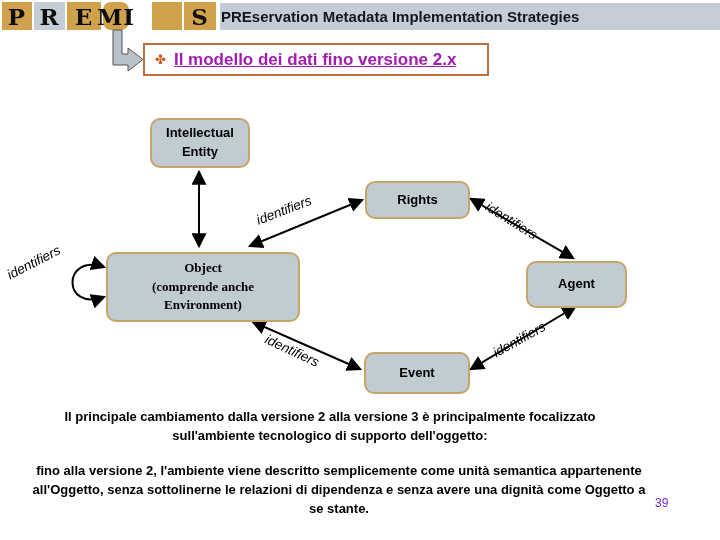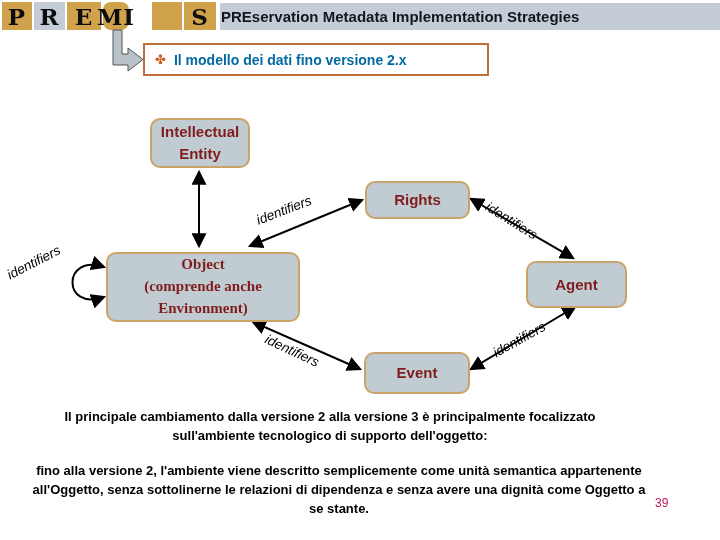--- a/index.html
+++ b/index.html
@@ -13,45 +13,45 @@
   .tile-gold{background:#d1a24c;}
   .tile-gray{background:#c4cdd5;}
   .banner{position:absolute;left:220px;top:3px;width:500px;height:27px;background:#c4cdd5;
           display:flex;align-items:center;}
   .banner span{font-weight:bold;font-size:15px;color:#15151f;padding-left:1px;white-space:nowrap;}
 
   
   .titlebox{position:absolute;left:143px;top:43px;width:332px;height:29px;background:#ffffff;
             border:2px solid #bf6e3e;display:flex;align-items:center;padding-left:10px;}
   .ornament{color:#cf5b22;font-size:13px;margin-right:8px;}
-  .titletext{font-weight:bold;font-size:14px;color:#0369a1;white-space:nowrap;}
+  .titletext{font-weight:bold;font-size:17px;color:#a21caf;white-space:nowrap;text-decoration:underline;}
 
   
   .edges{position:absolute;left:0;top:0;width:720px;height:540px;pointer-events:none;}
   .node{position:absolute;background:#c1cbd2;border:2px solid #c9a368;border-radius:10px;
         display:flex;align-items:center;justify-content:center;text-align:center;
-        font-weight:bold;font-size:15px;color:#7f1d1d;white-space:pre-line;line-height:1.45;}
+        font-weight:bold;font-size:13px;color:#000000;white-space:pre-line;line-height:1.45;}
   #node-ie{left:150px;top:118px;width:96px;height:46px;}
   #node-rights{left:365px;top:181px;width:101px;height:34px;}
   #node-object{left:106px;top:252px;width:190px;height:66px;font-family:Liberation Serif, serif;}
   #node-agent{left:526px;top:261px;width:97px;height:43px;text-align:center;}
   #node-event{left:364px;top:352px;width:102px;height:38px;}
   .edgelabel{position:absolute;font-style:italic;font-size:13.5px;color:#000;
              transform-origin:0 50%;white-space:nowrap;}
   #el1{left:257px;top:213px;transform:rotate(-21deg);}
   #el2{left:487px;top:198px;transform:rotate(32deg);}
   #el3{left:8px;top:268px;transform:rotate(-27deg);}
   #el4{left:266px;top:331px;transform:rotate(25deg);}
   #el5{left:494px;top:346px;transform:rotate(-29deg);}
 
   
   .para{position:absolute;font-weight:bold;font-size:13px;line-height:1.45;color:#000;margin:0;text-align:center;}
   #para1{left:30px;top:408px;width:600px;}
   #para2{left:30px;top:462px;width:618px;}
-  .pagenum{position:absolute;left:655px;top:496px;font-size:12px;color:#be185d;}
+  .pagenum{position:absolute;left:655px;top:496px;font-size:12px;color:#6d28d9;}
 </style>
 </head>
 <body>
 
 <div class="slide">
 
   <div class="logo">
     <span class="tile tile-gold" style="left:0;width:30px;">P</span>
     <span class="tile tile-gray" style="left:32px;width:31px;">R</span>
     <span class="tile tile-gold" style="left:65px;width:34px;">E</span>

